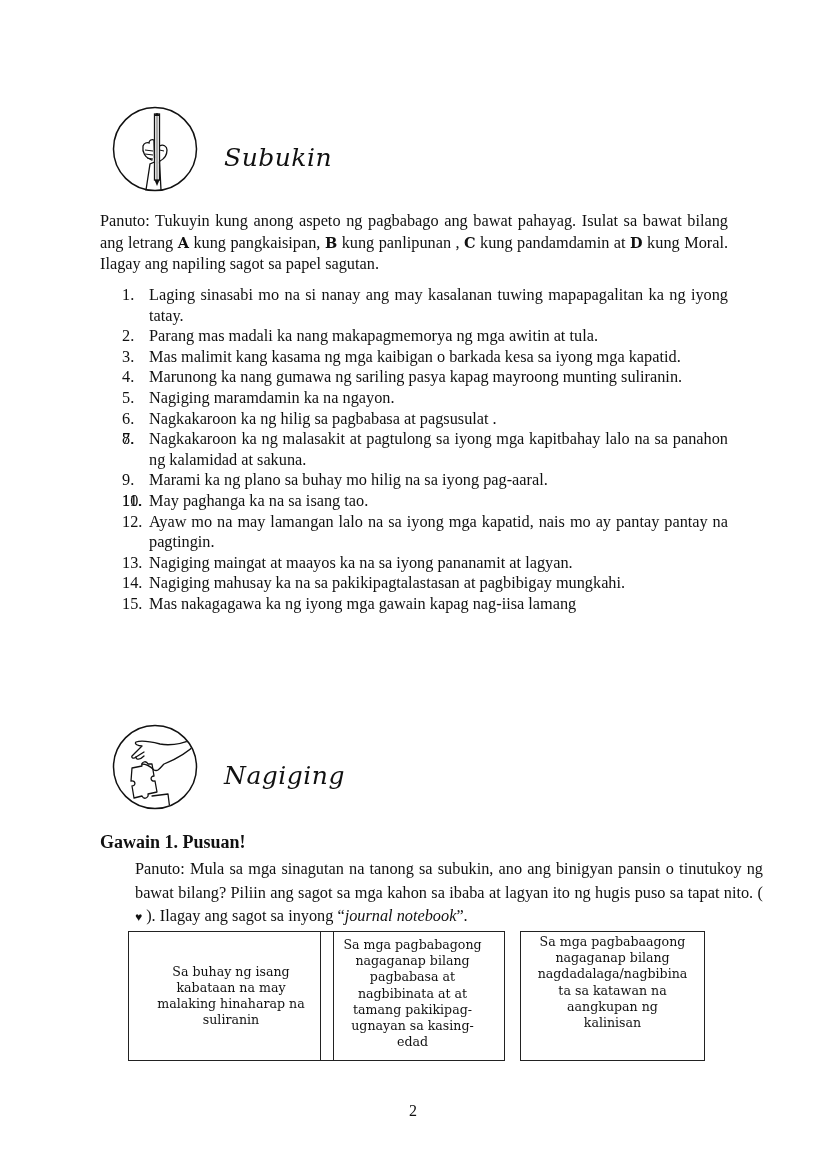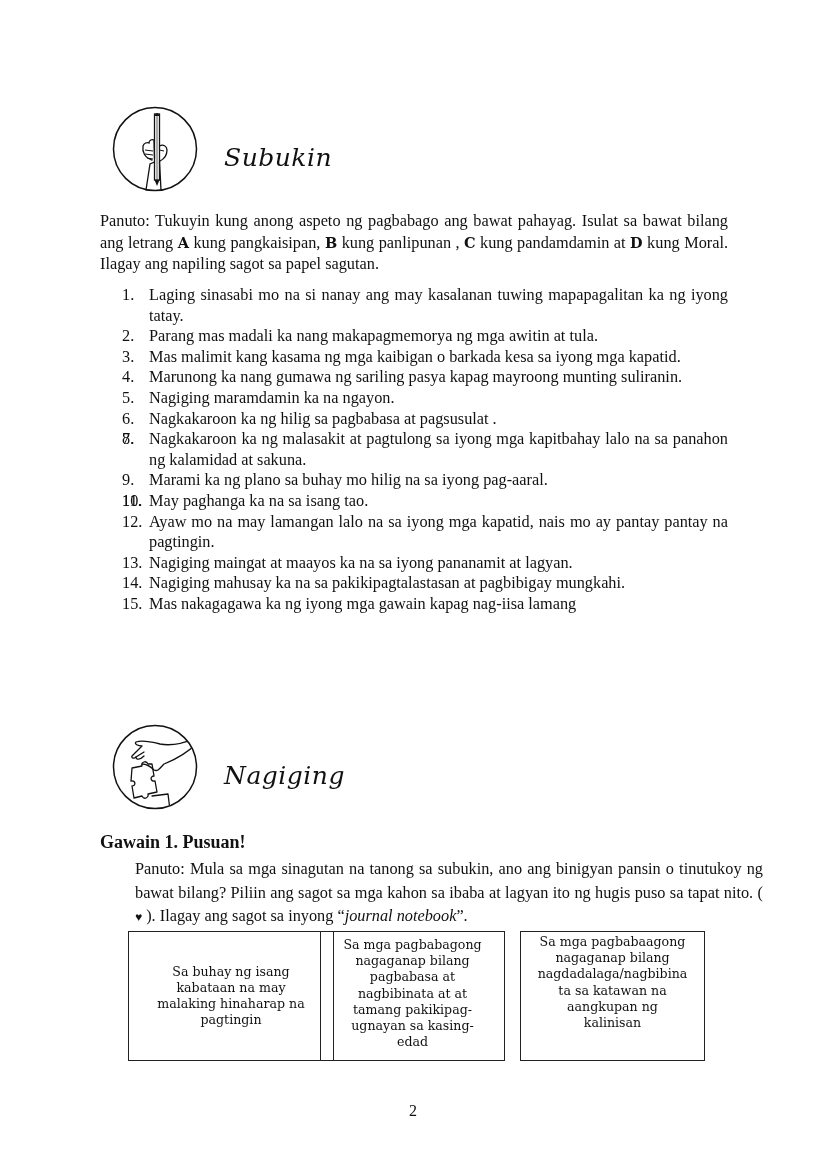--- a/index.html
+++ b/index.html
@@ -98,21 +98,21 @@
 
   <div class="para" style="top:857px; line-height:23.5px;margin-left:35px;">
     <span>Panuto:  Mula sa mga sinagutan na tanong sa subukin, ano ang binigyan pansin o tinutukoy ng bawat bilang?   Piliin ang sagot sa mga kahon sa ibaba at lagyan ito ng hugis puso sa tapat nito. ( </span><span style="font-size:12px;">♥</span><span> ). Ilagay ang sagot sa inyong “</span><i>journal notebook</i><span>”.</span>
   </div>
 
   <div class="box" style="left:104px; width:206px;margin-left:24px;">
     <div>
       <span>Sa buhay ng isang</span>
       <span>kabataan na may</span>
       <span>malaking hinaharap na</span>
-      <span>pagtingin</span>
+      <span>suliranin</span>
     </div>
   </div>
   <div class="box" style="left:320px; width:185px; align-items:flex-start; padding-top:5px;">
     <div>
       <span>Sa mga pagbabagong</span>
       <span>nagaganap bilang</span>
       <span>pagbabasa at</span>
       <span>nagbibinata at at</span>
       <span>tamang pakikipag-</span>
       <span>ugnayan sa kasing-</span>

